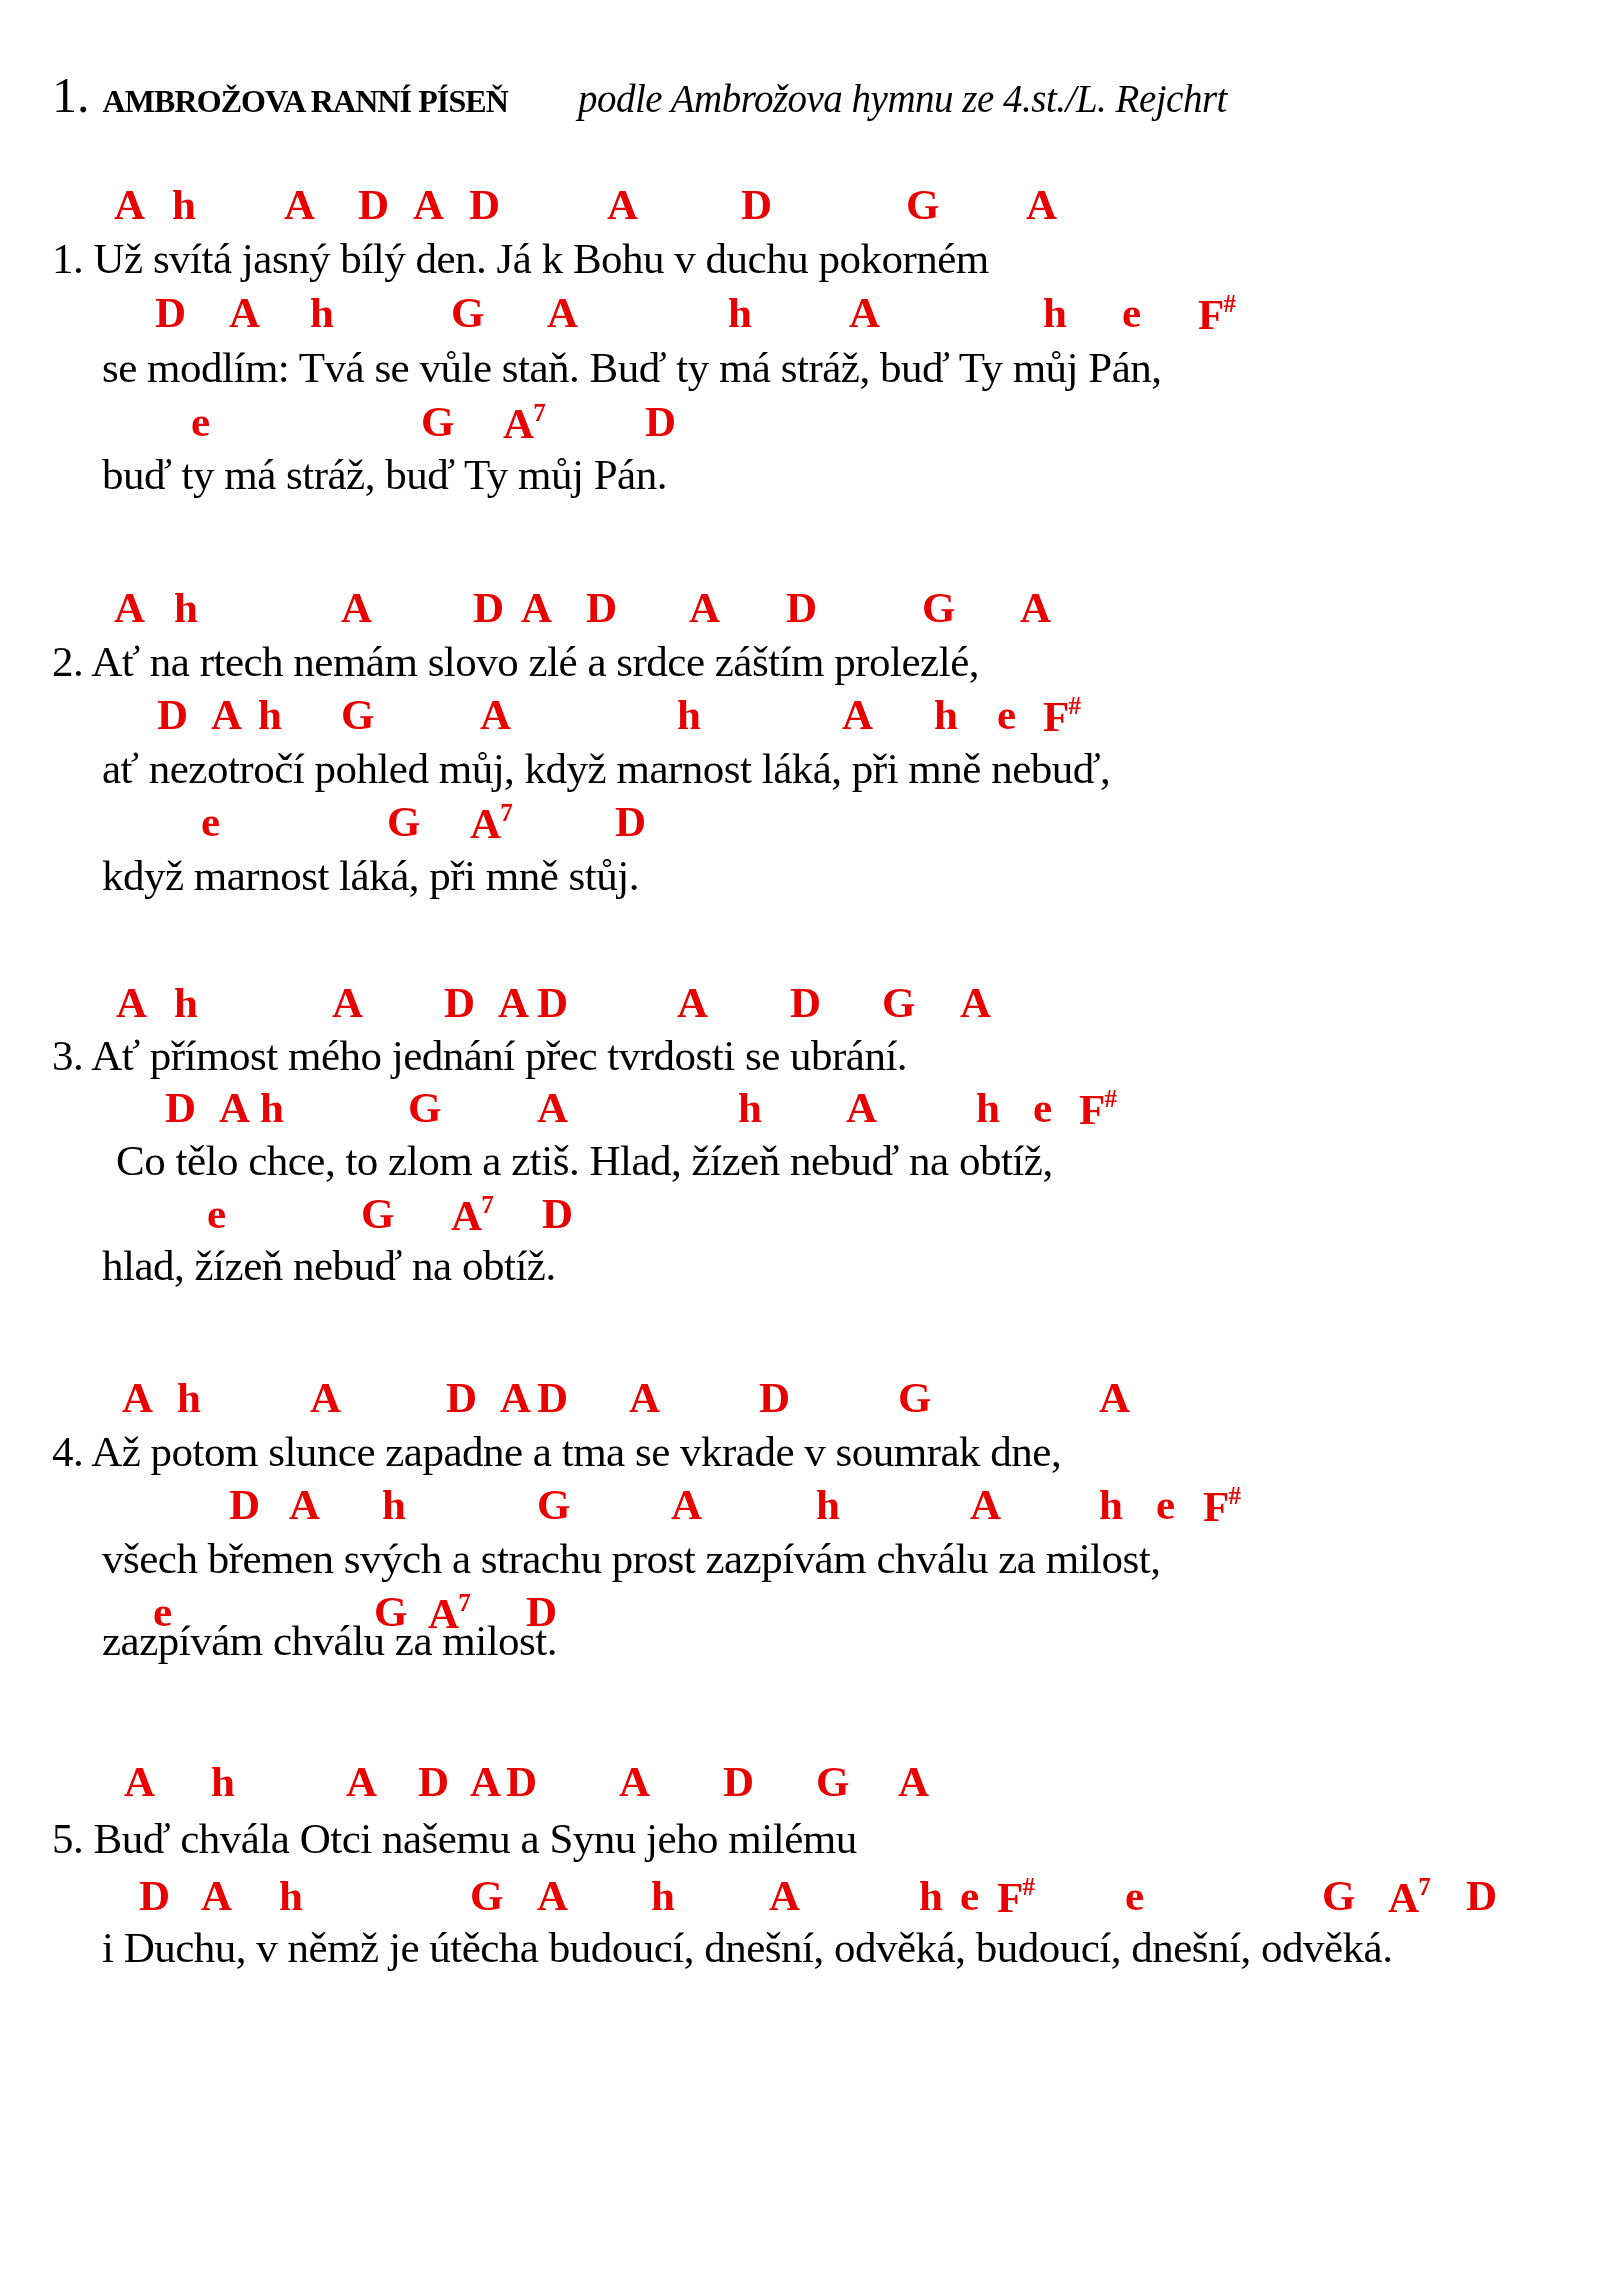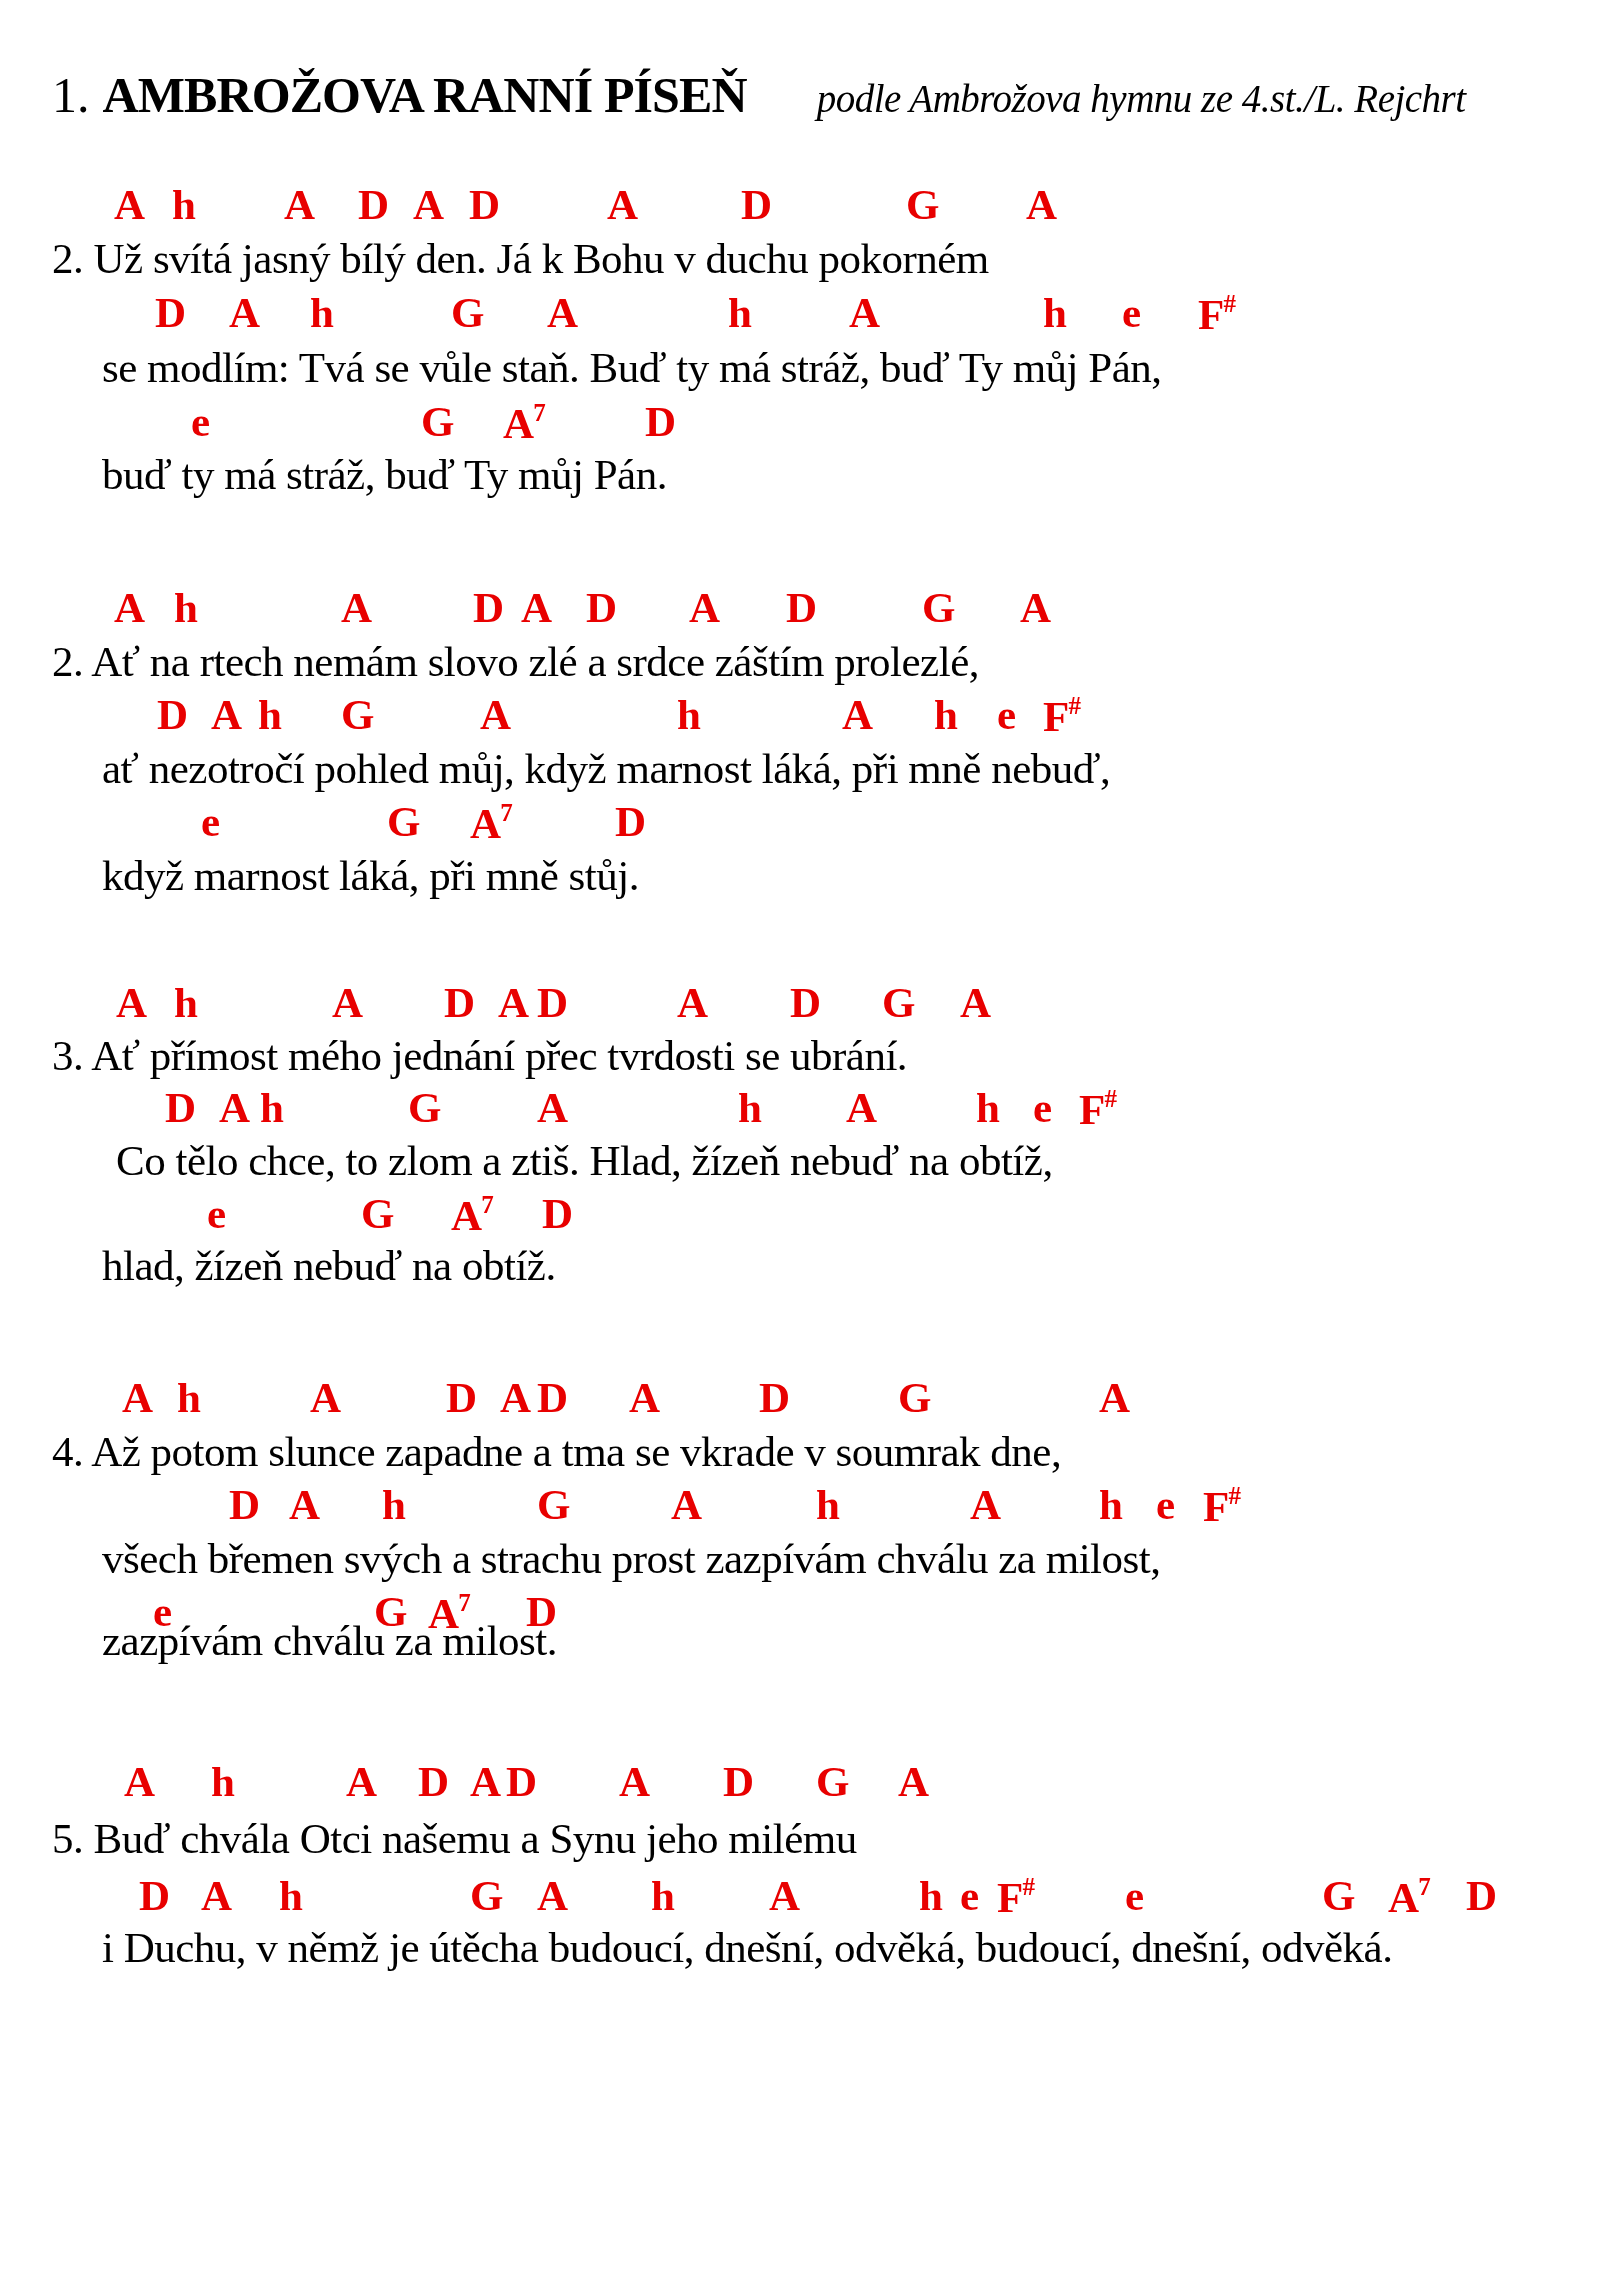--- a/index.html
+++ b/index.html
@@ -18,21 +18,21 @@
   }
   .title-line {
     position: absolute;
     line-height: 1;
     white-space: nowrap;
   }
   .song-number {
     font-size: 50px;
   }
   .song-title {
-    font-size: 50px;
+    font-size: 32px;
     font-weight: bold;
     margin-left: 13px;
     letter-spacing: -0.9px;
   }
   .song-subtitle {
     font-size: 39px;
     font-style: italic;
     margin-left: 70px;
     letter-spacing: -0.5px;
   }
@@ -77,21 +77,21 @@
         <span class="chord" style="left: 172px;">h</span>
         <span class="chord" style="left: 284px;">A</span>
         <span class="chord" style="left: 358px;">D</span>
         <span class="chord" style="left: 413px;">A</span>
         <span class="chord" style="left: 469px;">D</span>
         <span class="chord" style="left: 607px;">A</span>
         <span class="chord" style="left: 741px;">D</span>
         <span class="chord" style="left: 906px;">G</span>
         <span class="chord" style="left: 1026px;">A</span>
       </div>
-      <div class="line lyric" style="top: 237px; left: 52px;">2. Už svítá jasný bílý den. Já k Bohu v duchu pokorném</div>
+      <div class="line lyric" style="top: 237px; left: 52px;">1. Už svítá jasný bílý den. Já k Bohu v duchu pokorném</div>
       <div class="line chord-line" style="top: 291px;">
         <span class="chord" style="left: 155px;">D</span>
         <span class="chord" style="left: 229px;">A</span>
         <span class="chord" style="left: 310px;">h</span>
         <span class="chord" style="left: 451px;">G</span>
         <span class="chord" style="left: 547px;">A</span>
         <span class="chord" style="left: 728px;">h</span>
         <span class="chord" style="left: 849px;">A</span>
         <span class="chord" style="left: 1043px;">h</span>
         <span class="chord" style="left: 1122px;">e</span>

